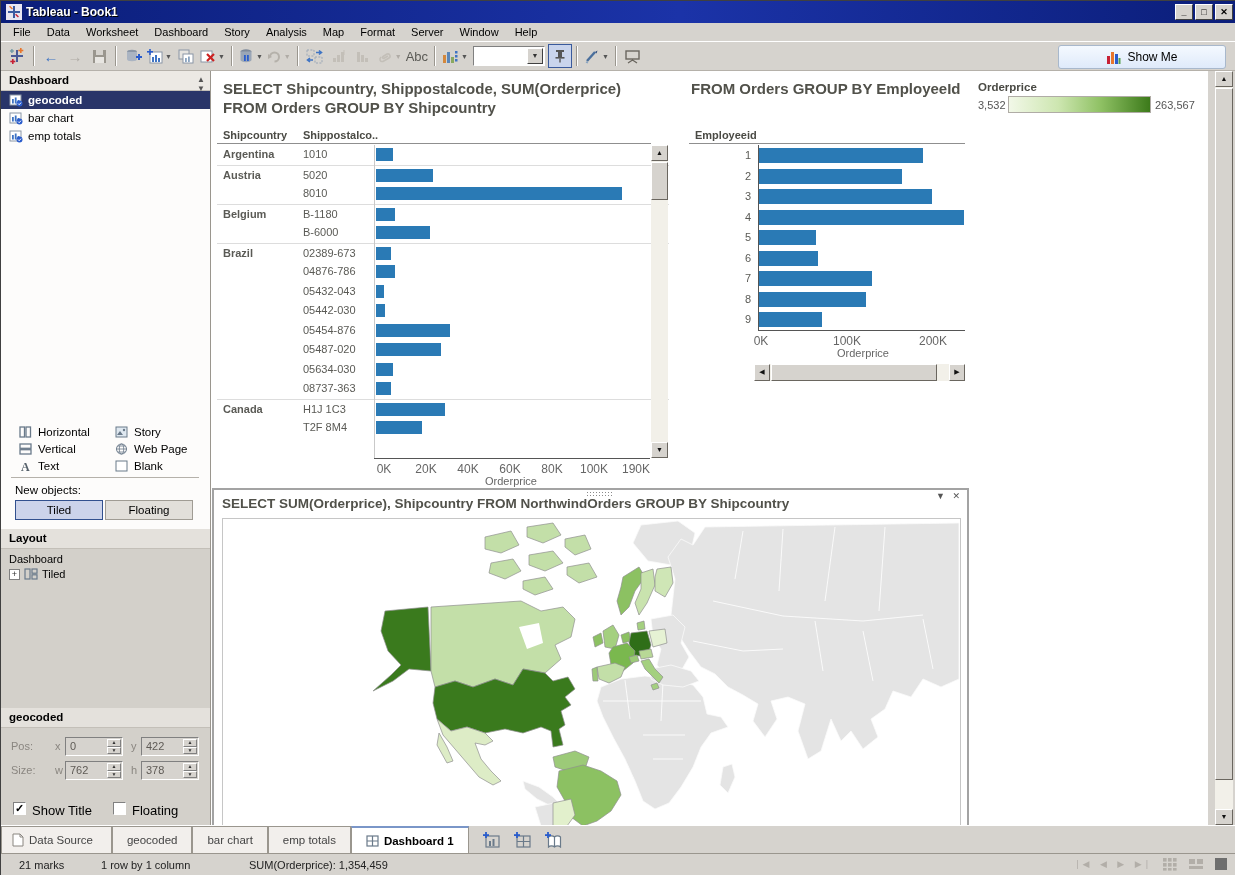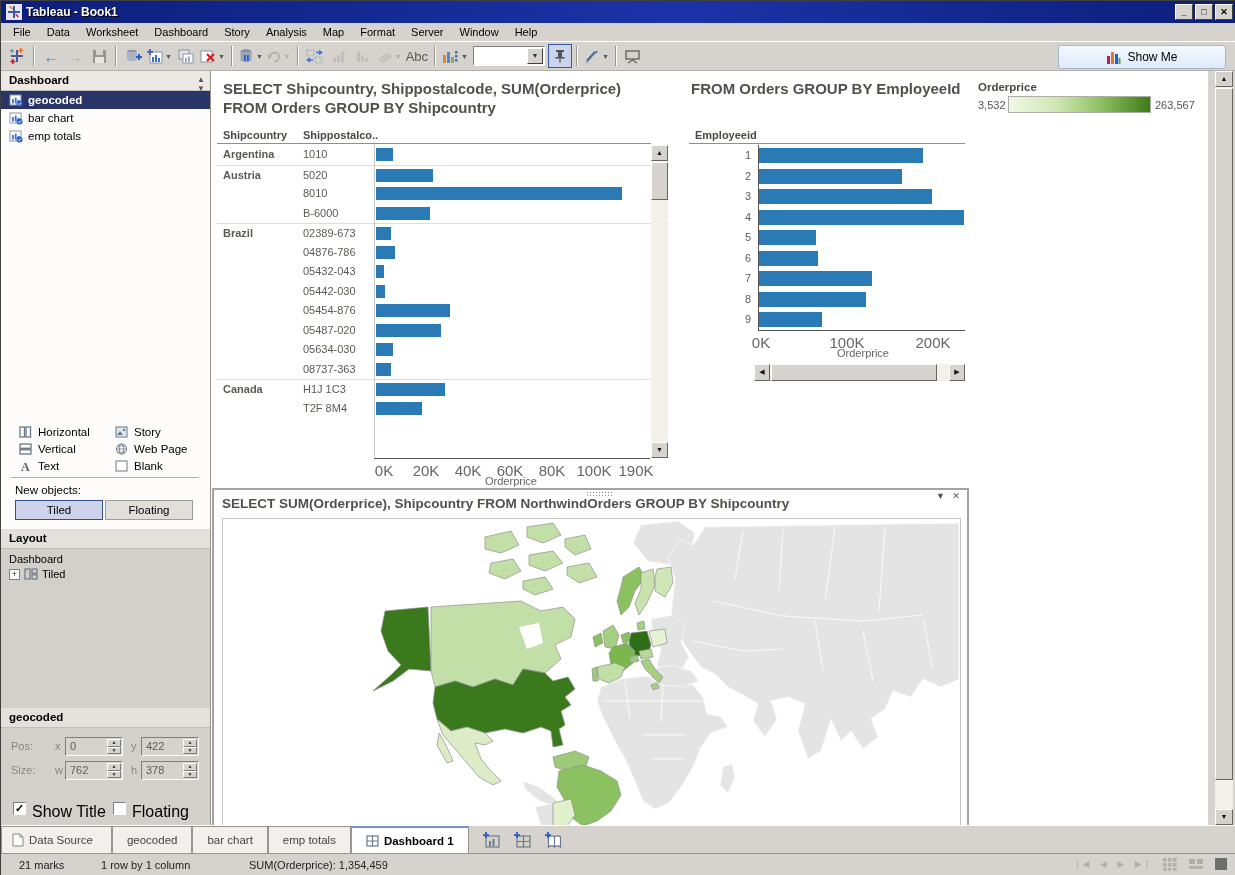--- a/index.html
+++ b/index.html
@@ -62,35 +62,35 @@
   .layout-body { position:absolute; left:0; top:478px; width:209px; height:159px; background:#d3d0ca; padding:4px 0 0 8px; }
   .tree-row { display:flex; align-items:center; gap:4px; margin-top:3px; }
   .plusbox { width:11px; height:11px; border:1px solid #808080; background:#fff; font-size:9px; line-height:9px; text-align:center; color:#333; }
   .geo-hdr { top:637px; background:#e4e1dc; }
   .geo-body { position:absolute; left:0; top:657px; width:209px; height:97px; background:#d3d0ca; }
   .geo-lab { position:absolute; color:#8a8680; font-size:11px; }
   .spinfield { position:absolute; width:58px; height:19px; background:#d6d3ce; border:1px solid; border-color:#808080 #fff #fff #808080; color:#5f5b56; font-size:11px; padding:2px 16px 0 4px; }
   .spin { position:absolute; right:1px; top:1px; width:14px; height:15px; display:flex; flex-direction:column; }
   .spin div { flex:1; background:#d6d3ce; border:1px solid; border-color:#fff #808080 #808080 #fff; font-size:5px; line-height:5px; text-align:center; color:#333; }
   .chk { position:absolute; width:13px; height:13px; background:#fff; border:1px solid; border-color:#808080 #fff #fff #808080; font-size:11px; line-height:11px; text-align:center; font-weight:bold; }
-  .chklab { position:absolute; font-size:16px; color:#000; }
+  .chklab { position:absolute; font-size:13px; color:#000; }
 
   
   .sh-title { position:absolute; font-size:15px; font-weight:bold; color:#51514a; line-height:19px; }
   .colhdr { position:absolute; font-size:11px; font-weight:bold; color:#4a4a44; }
   .hdr-line { position:absolute; height:1px; background:#8f8f8f; }
   .rows1 { position:absolute; left:6px; top:74px; width:452px; height:313px; overflow:hidden; }
   .r1 { position:relative; height:19.5px; }
   .r1.grp { border-top:1px solid #ddd; }
   .r1 .c-country { position:absolute; left:6px; top:3px; width:76px; font-weight:bold; color:#5a5a55; }
   .r1 .c-code { position:absolute; left:86px; top:3px; width:76px; color:#5a5a55; }
   .r1 .bar { position:absolute; left:159px; top:3px; height:13px; background:var(--bar,#2a7ab5); }
   .paneline1 { position:absolute; left:163px; top:74px; width:1px; height:313px; background:#c9c9c9; }
   .axis { position:absolute; height:1px; background:#555; }
-  .tick { position:absolute; transform:translateX(-50%); font-size:15px; color:#666; }
+  .tick { position:absolute; transform:translateX(-50%); font-size:12px; color:#666; }
   .axlab { position:absolute; transform:translateX(-50%); font-size:11px; color:#666; }
   .rows2 { position:absolute; left:478px; top:74px; width:276px; height:185px; }
   .r2 { position:relative; height:20.5px; }
   .r2 .c-emp { position:absolute; left:0; top:4px; width:62px; text-align:right; color:#5a5a55; }
   .r2 .bar { position:absolute; left:69px; top:3px; height:15px; background:var(--bar,#2a7ab5); }
   .paneline2 { position:absolute; left:547px; top:74px; width:1px; height:185px; background:#555; }
 
   
   .sb-v { position:absolute; width:17px; background:#f2f0e9; }
   .sb-h { position:absolute; height:17px; background:#f2f0e9; }
@@ -483,20 +483,25 @@
           </div>
           <div class="r1 grp">
             <span class="c-country">Austria</span>
             <span class="c-code">5020</span>
             <div class="bar" style="width:57px"></div>
           </div>
           <div class="r1">
             <span class="c-country"></span>
             <span class="c-code">8010</span>
             <div class="bar" style="width:246px"></div>
+          </div>
+          <div class="r1 grp">
+            <span class="c-country">Belgium</span>
+            <span class="c-code">B-1180</span>
+            <div class="bar" style="width:19px"></div>
           </div>
           <div class="r1">
             <span class="c-country"></span>
             <span class="c-code">B-6000</span>
             <div class="bar" style="width:54px"></div>
           </div>
           <div class="r1 grp">
             <span class="c-country">Brazil</span>
             <span class="c-code">02389-673</span>
             <div class="bar" style="width:15px"></div>

